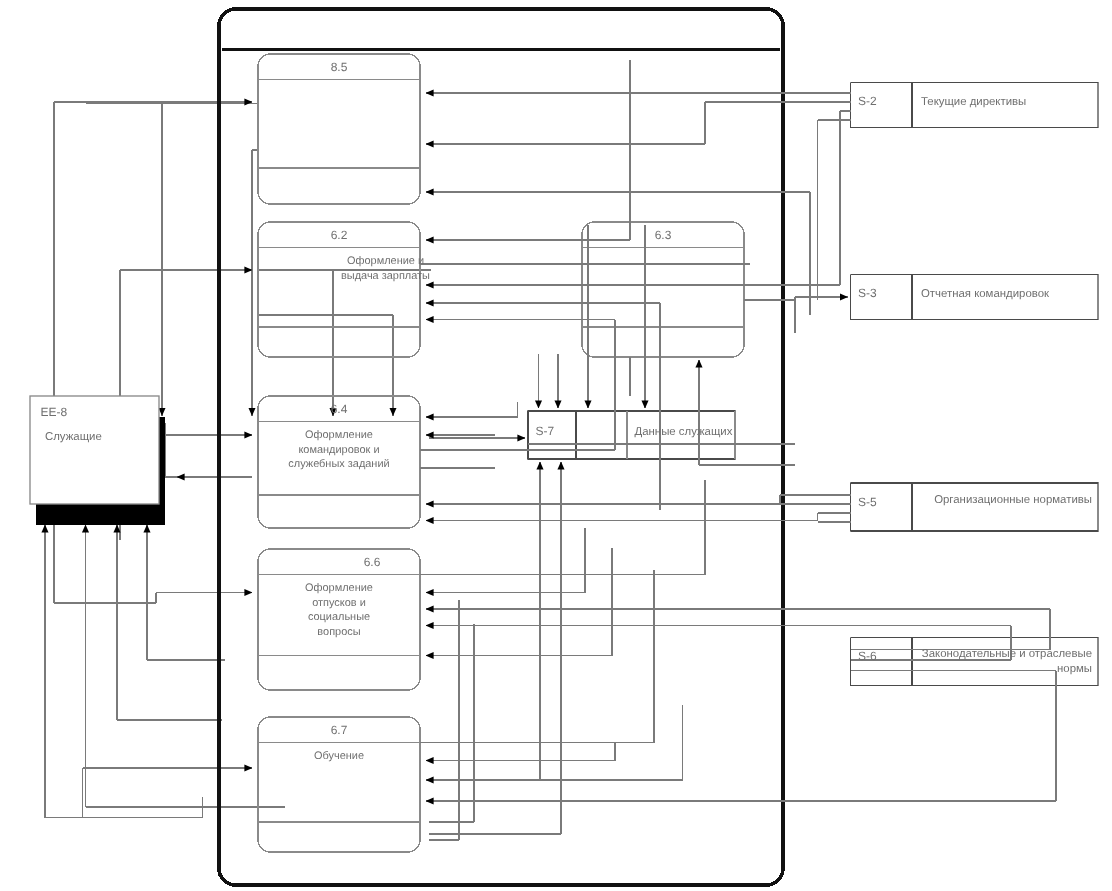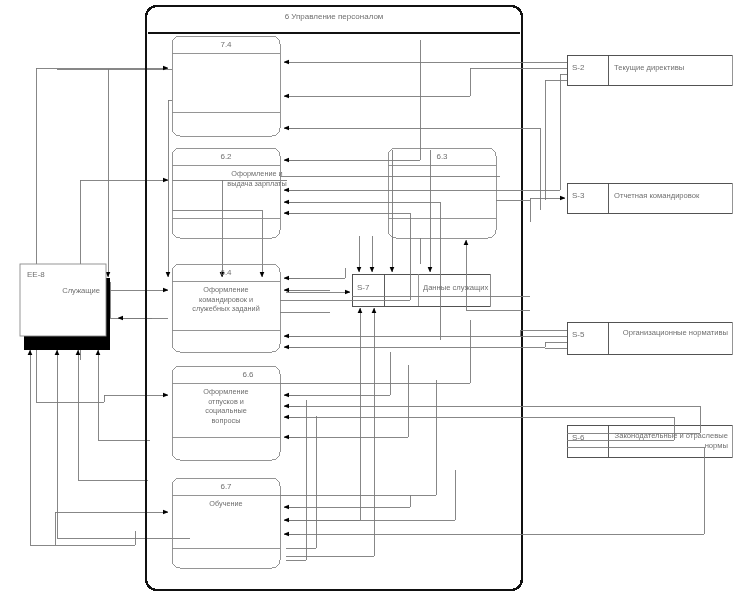--- a/index.html
+++ b/index.html
@@ -48,21 +48,21 @@
     position:absolute;
     color:#6f6f6f;
     font-size:8px;
     line-height:10px;
   }
   .ee-name{
     position:absolute;
     color:#6f6f6f;
     font-size:7.6px;
     line-height:10px;
-    text-align:right;
+    text-align:left;
   }
   .ctx-title{
     position:absolute;
     color:#6f6f6f;
     font-size:8px;
     line-height:10px;
     text-align:center;
     width:100%;
   }
 </style>
@@ -312,23 +312,22 @@
       <path d="M316,548 L286,548"></path>
 
     </g>
 
     <g>
       <rect x="24" y="278" width="86" height="72" fill="#000"></rect>
       <rect x="20" y="264" width="86" height="72" fill="#fff" stroke="#8a8a8a" stroke-width="0.9"></rect>
     </g>
   </svg>
 
-  <div class="ctx-title" style="left:146px;top:12px;width:376px;">6 Управление персоналом</div>
-
-  <div class="proc-num" style="left:172px;top:40px;width:108px;">7.4</div>
+
+  <div class="proc-num" style="left:172px;top:40px;width:108px;">8.5</div>
 
   <div class="proc-num" style="left:172px;top:152px;width:108px;">6.2</div>
   <div class="proc-body" style="left:174px;top:169px;width:104px;padding-left:31px;">Оформление и
 выдача зарплаты</div>
 
   <div class="proc-num" style="left:388px;top:152px;width:108px;">6.3</div>
 
   <div class="proc-num" style="left:172px;top:268px;width:108px;">6.4</div>
   <div class="proc-body" style="left:174px;top:285px;width:104px;">Оформление
 командировок и

